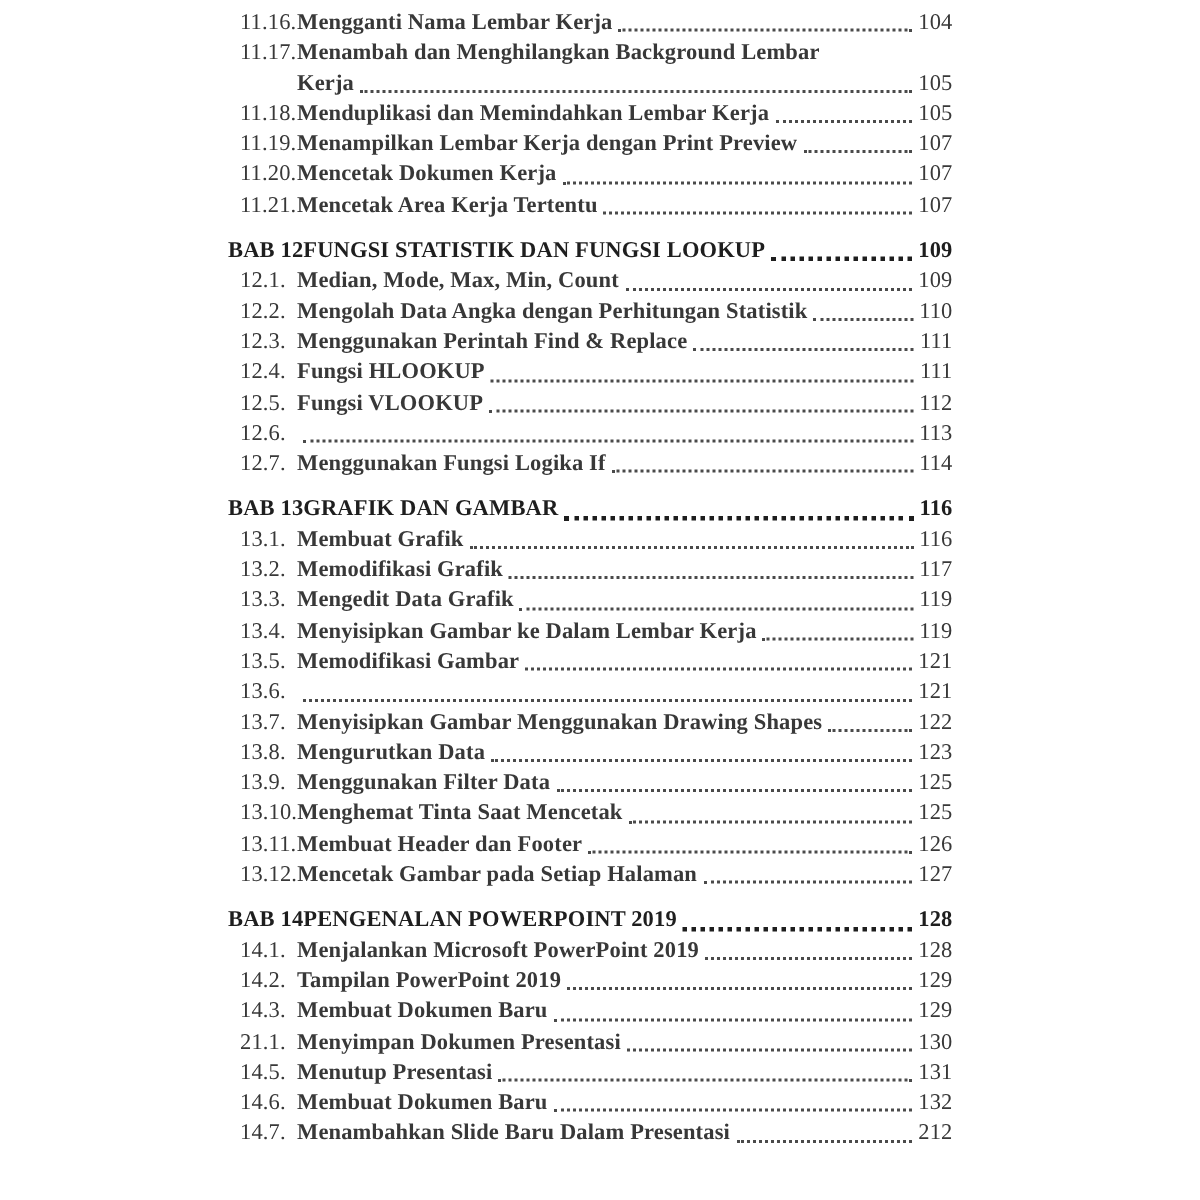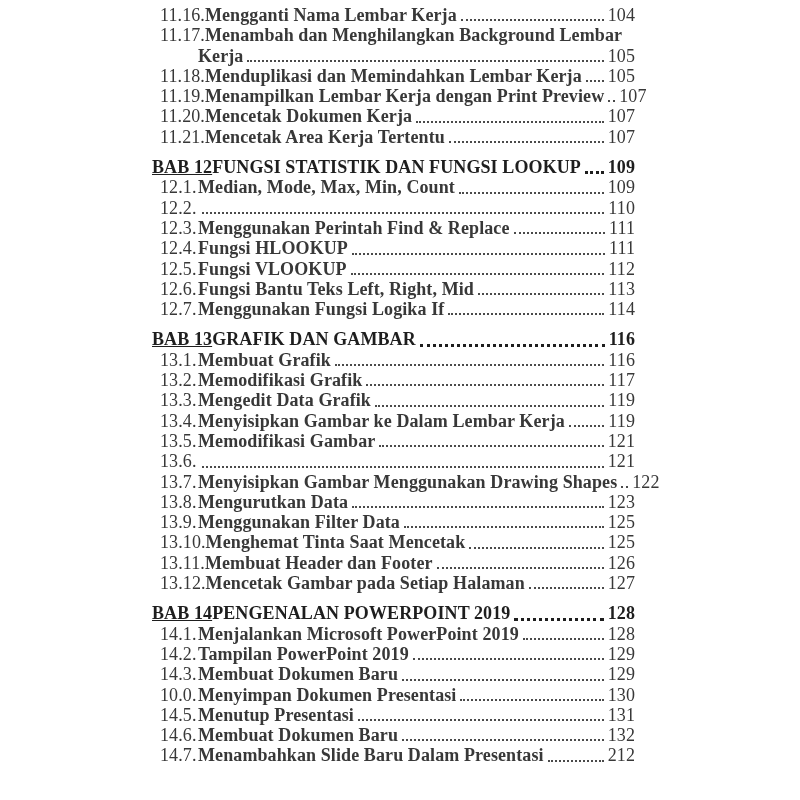--- a/index.html
+++ b/index.html
@@ -14,38 +14,37 @@
   .toc {
     position: absolute;
     left: 152px;
     top: 5px;
     width: 483px;
     color: #383838;
   }
   .row {
     display: flex;
     align-items: baseline;
-    font-size: 18px;
+    font-size: 15px;
     line-height: 20.3px;
     letter-spacing: 0.1px;
   }
   .row.heading {
     font-weight: 700;
     color: #1e1e1e;
     margin-top: 10px;
   }
   .numcol {
     flex: 0 0 46px;
     box-sizing: border-box;
     padding-left: 8px;
     white-space: nowrap;
   }
   .row.heading .numcol {
     padding-left: 0;
-    text-decoration: underline;
   }
   .titlecol {
     white-space: nowrap;
     font-weight: bold;
   }
   .leader {
     flex: 1 1 auto;
     min-width: 10px;
     position: relative;
     align-self: stretch;
@@ -120,20 +119,21 @@
     <span class="pagecol">109</span>
   </div>
     <div class="row entry">
     <span class="numcol">12.1.</span>
     <span class="titlecol">Median, Mode, Max, Min, Count</span>
     <span class="leader"></span>
     <span class="pagecol">109</span>
   </div>
     <div class="row entry">
     <span class="numcol">12.2.</span>
+    <span class="titlecol">Mengolah Data Angka dengan Perhitungan Statistik</span>
     <span class="leader"></span>
     <span class="pagecol">110</span>
   </div>
     <div class="row entry">
     <span class="numcol">12.3.</span>
     <span class="titlecol">Menggunakan Perintah Find &amp; Replace</span>
     <span class="leader"></span>
     <span class="pagecol">111</span>
   </div>
     <div class="row entry">
@@ -143,21 +143,20 @@
     <span class="pagecol">111</span>
   </div>
     <div class="row entry">
     <span class="numcol">12.5.</span>
     <span class="titlecol">Fungsi VLOOKUP</span>
     <span class="leader"></span>
     <span class="pagecol">112</span>
   </div>
     <div class="row entry">
     <span class="numcol">12.6.</span>
-    <span class="titlecol">Fungsi Bantu Teks Left, Right, Mid</span>
     <span class="leader"></span>
     <span class="pagecol">113</span>
   </div>
     <div class="row entry">
     <span class="numcol">12.7.</span>
     <span class="titlecol">Menggunakan Fungsi Logika If</span>
     <span class="leader"></span>
     <span class="pagecol">114</span>
   </div>
     <div class="row heading">
@@ -255,21 +254,21 @@
     <span class="leader"></span>
     <span class="pagecol">129</span>
   </div>
     <div class="row entry">
     <span class="numcol">14.3.</span>
     <span class="titlecol">Membuat Dokumen Baru</span>
     <span class="leader"></span>
     <span class="pagecol">129</span>
   </div>
     <div class="row entry">
-    <span class="numcol">10.0.</span>
+    <span class="numcol">21.1.</span>
     <span class="titlecol">Menyimpan Dokumen Presentasi</span>
     <span class="leader"></span>
     <span class="pagecol">130</span>
   </div>
     <div class="row entry">
     <span class="numcol">14.5.</span>
     <span class="titlecol">Menutup Presentasi</span>
     <span class="leader"></span>
     <span class="pagecol">131</span>
   </div>

